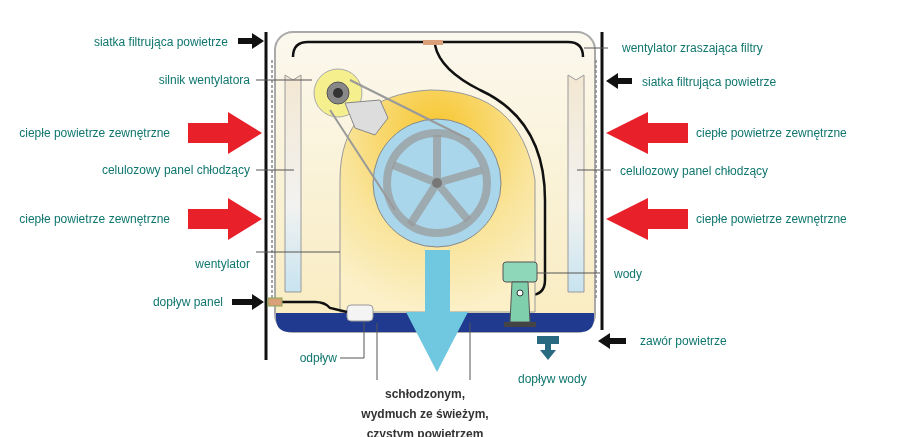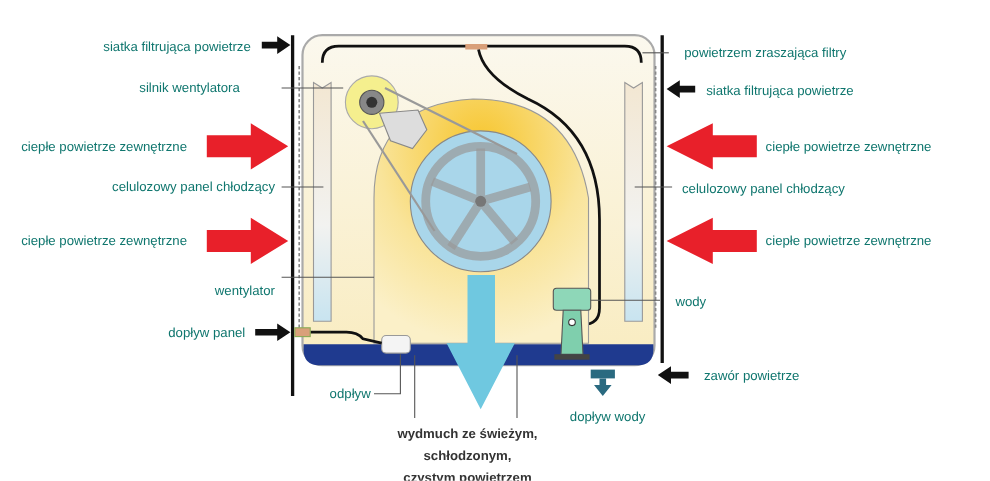--- a/index.html
+++ b/index.html
@@ -100,34 +100,34 @@
     <line x1="608" y1="48" x2="584" y2="48"></line>
     <line x1="611" y1="170" x2="577" y2="170"></line>
     <line x1="600" y1="273" x2="537" y2="273"></line>
     <polyline points="340,358 364,358 364,322"></polyline>
     <line x1="377" y1="323" x2="377" y2="380"></line>
     <line x1="470" y1="323" x2="470" y2="380"></line>
   </g>
 </svg>
 
 <div class="lbl r" style="right:672px;top:35px">siatka filtrująca powietrze</div>
-<div class="lbl r" style="right:682px;top:73px">silnik wentylatora</div>
+<div class="lbl r" style="right:650px;top:73px">silnik wentylatora</div>
 <div class="lbl r" style="right:730px;top:126px">ciepłe powietrze zewnętrzne</div>
 <div class="lbl r" style="right:650px;top:163px">celulozowy panel chłodzący</div>
 <div class="lbl r" style="right:730px;top:212px">ciepłe powietrze zewnętrzne</div>
 <div class="lbl r" style="right:650px;top:257px">wentylator</div>
 <div class="lbl r" style="right:677px;top:295px">dopływ panel</div>
 <div class="lbl r" style="right:563px;top:351px">odpływ</div>
 
-<div class="lbl" style="left:622px;top:41px">powietrzem zraszająca filtry</div>
+<div class="lbl" style="left:622px;top:41px">wentylator zraszająca filtry</div>
 <div class="lbl" style="left:642px;top:75px">siatka filtrująca powietrze</div>
 <div class="lbl" style="left:696px;top:126px">ciepłe powietrze zewnętrzne</div>
 <div class="lbl" style="left:620px;top:164px">celulozowy panel chłodzący</div>
 <div class="lbl" style="left:696px;top:212px">ciepłe powietrze zewnętrzne</div>
 <div class="lbl" style="left:614px;top:267px">wody</div>
 <div class="lbl" style="left:640px;top:334px">zawór powietrze</div>
 <div class="lbl" style="left:518px;top:372px">dopływ wody</div>
 
 <div class="lbl bold" style="left:345px;top:384px;width:160px">
+  <div>schłodzonym,</div>
   <div>wydmuch ze świeżym,</div>
-  <div>schłodzonym,</div>
   <div>czystym powietrzem</div>
 </div>
 
 </body></html>

